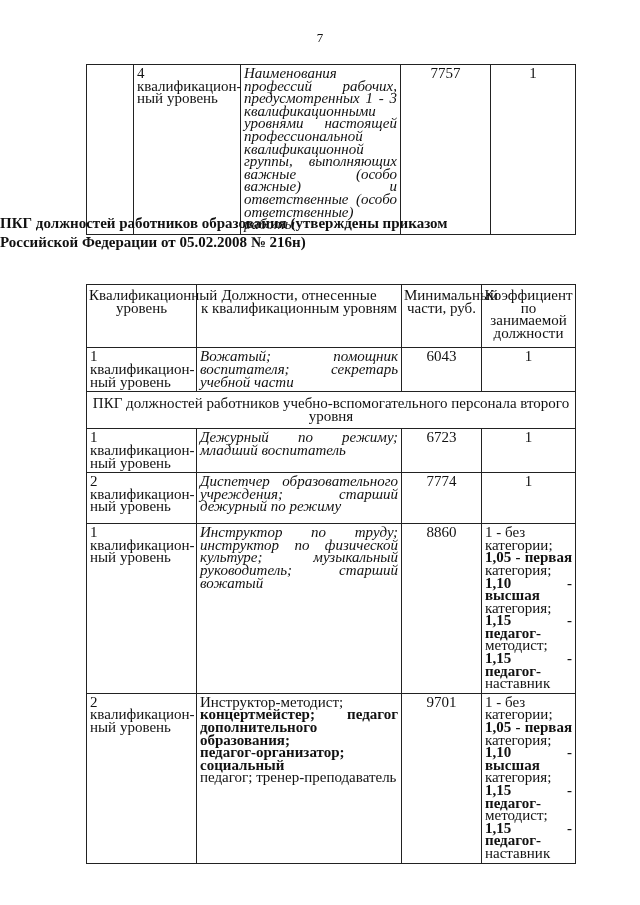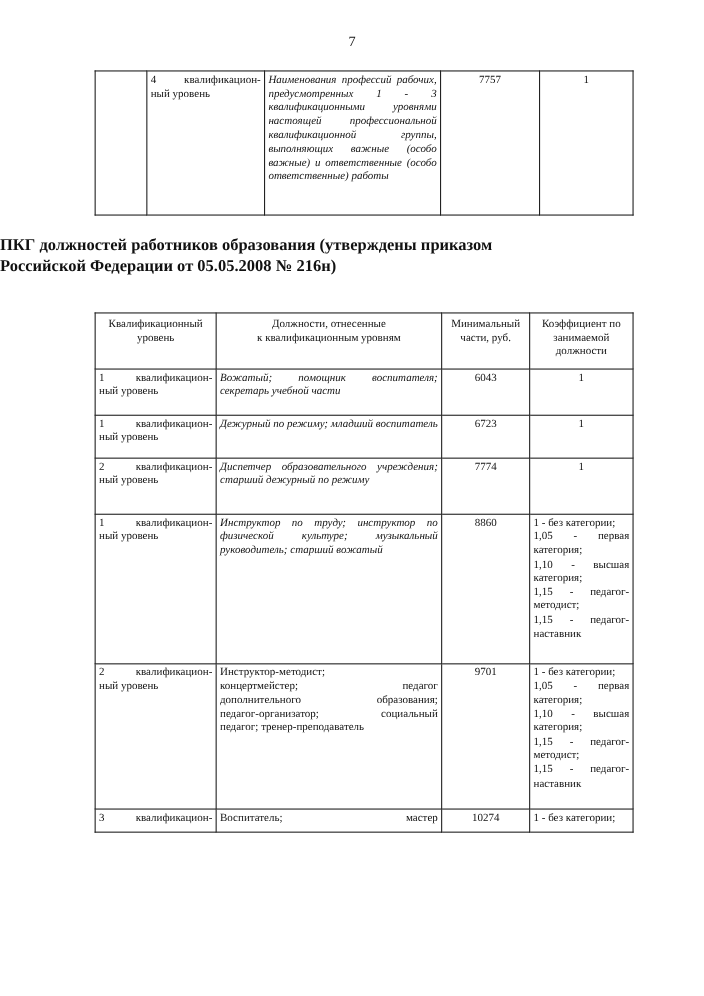--- a/index.html
+++ b/index.html
@@ -7,40 +7,40 @@
     width: 640px; height: 905px; position: relative; overflow: hidden;
     font-family: "Liberation Serif", "DejaVu Serif", serif;
     color: #111111;
   }
   .page-number {
     position: absolute; top: 30px; left: 0; width: 640px;
     text-align: center; font-size: 13px;
   }
   table {
     position: absolute; border-collapse: collapse;
-    font-size: 10px; line-height: 12.6px; table-layout: fixed;
+    font-size: 15px; line-height: 12.6px; table-layout: fixed;
   }
   td, th {
     border: 1.3px solid #222222; vertical-align: top;
     padding: 2px 3px 3px 3px; font-weight: normal;
   }
   .just { text-align: justify; text-align-last: auto; font-style: italic; }
   .just-full { text-align: justify; text-align-last: justify; }
   .center { text-align: center; }
   .group-row td { text-align: center; padding: 5px 3px 6px 3px; }
   #top-table { left: 86px; top: 64px; width: 489px; }
   #main-table { left: 86px; top: 284px; width: 489px; }
   .section-title {
     position: absolute; left: 0; top: 214px; width: 540px;
     text-align: left; font-weight: bold; font-size: 15px; line-height: 19px;
   }
   .hdr th { text-align: center; padding: 4px 2px 8px 2px; }
   .level-cell { white-space: normal; }
   .level-first { display: block; text-align: justify; text-align-last: justify; }
-  .coef-line-j { display: block; text-align: justify; text-align-last: justify; }
+  .coef-line-j { display: block; text-align: justify; text-align-last: justify; font-weight: bold; }
   .coef-line { display: block; }
 </style>
 </head>
 <body>
 
 <div class="page-number">7</div>
 
 <table id="top-table">
   <colgroup>
     <col style="width:47px">
@@ -58,21 +58,21 @@
     </td>
     <td class="just">Наименования профессий рабочих, предусмотренных 1 - 3 квалификационными уровнями настоящей профессиональной квалификационной группы, выполняющих важные (особо важные) и ответственные (особо ответственные) работы</td>
     <td class="center">7757</td>
     <td class="center">1</td>
   </tr>
 </tbody>
   </table>
 
 <div class="section-title">
   <div>ПКГ должностей работников образования (утверждены приказом</div>
-  <div>Российской Федерации от 05.05.2008 № 216н)</div>
+  <div>Российской Федерации от 05.02.2008 № 216н)</div>
 </div>
 
 <table id="main-table">
   <colgroup>
     <col style="width:110px">
       <col style="width:205px">
       <col style="width:80px">
       <col style="width:94px">
   </colgroup>
   <tbody>
@@ -89,20 +89,23 @@
   <tr style="height:42px">
     <td>
       <span class="level-first">1 квалификацион-</span>
       <span>ный уровень</span>
     </td>
     <td class="just">Вожатый; помощник воспитателя; секретарь учебной части</td>
     <td class="center">6043</td>
     <td class="center">1</td>
   </tr>
 
+  <tr class="group-row" style="height:24px">
+    <td colspan="4">ПКГ должностей работников учебно-вспомогательного персонала второго уровня</td>
+  </tr>
   <tr style="height:39px">
     <td>
       <span class="level-first">1 квалификацион-</span>
       <span>ный уровень</span>
     </td>
     <td class="just">Дежурный по режиму; младший воспитатель</td>
     <td class="center">6723</td>
     <td class="center">1</td>
   </tr>
   <tr style="height:51px">
@@ -152,22 +155,14 @@
       <span class="coef-line-j">1,05 - первая</span>
       <span class="coef-line">категория;</span>
       <span class="coef-line-j">1,10 - высшая</span>
       <span class="coef-line">категория;</span>
       <span class="coef-line-j">1,15 - педагог-</span>
       <span class="coef-line">методист;</span>
       <span class="coef-line-j">1,15 - педагог-</span>
       <span class="coef-line">наставник</span>
     </td>
   </tr>
-  <tr style="height:21px">
-    <td>
-      <span class="level-first">3 квалификацион-</span>
-    </td>
-    <td class="just-full">Воспитатель; мастер</td>
-    <td class="center">10274</td>
-    <td>1 - без категории;</td>
-  </tr>
 </tbody>
   </table>
 
 </body></html>

